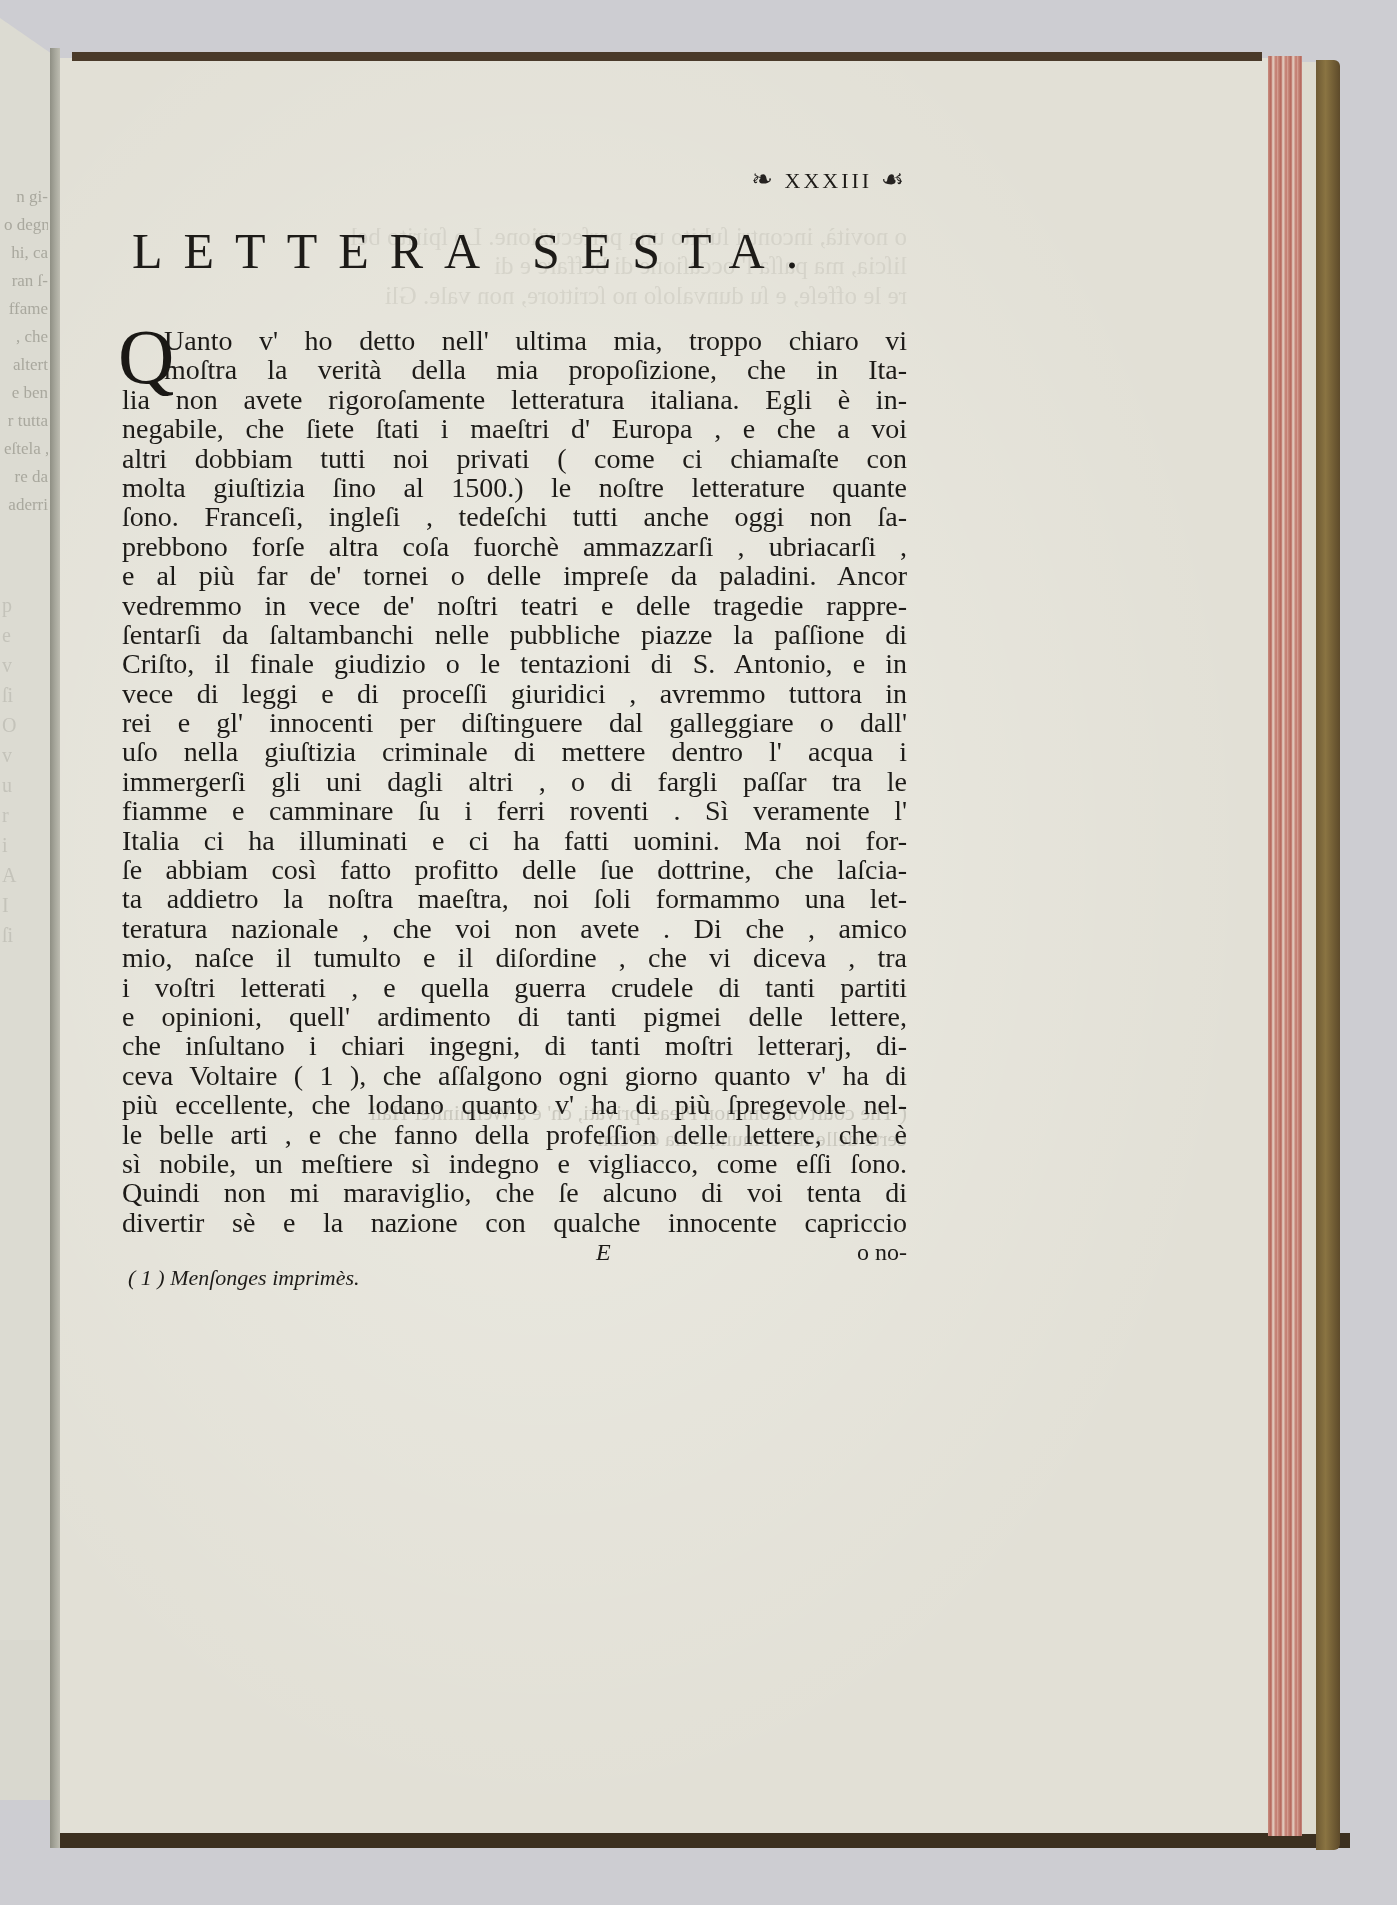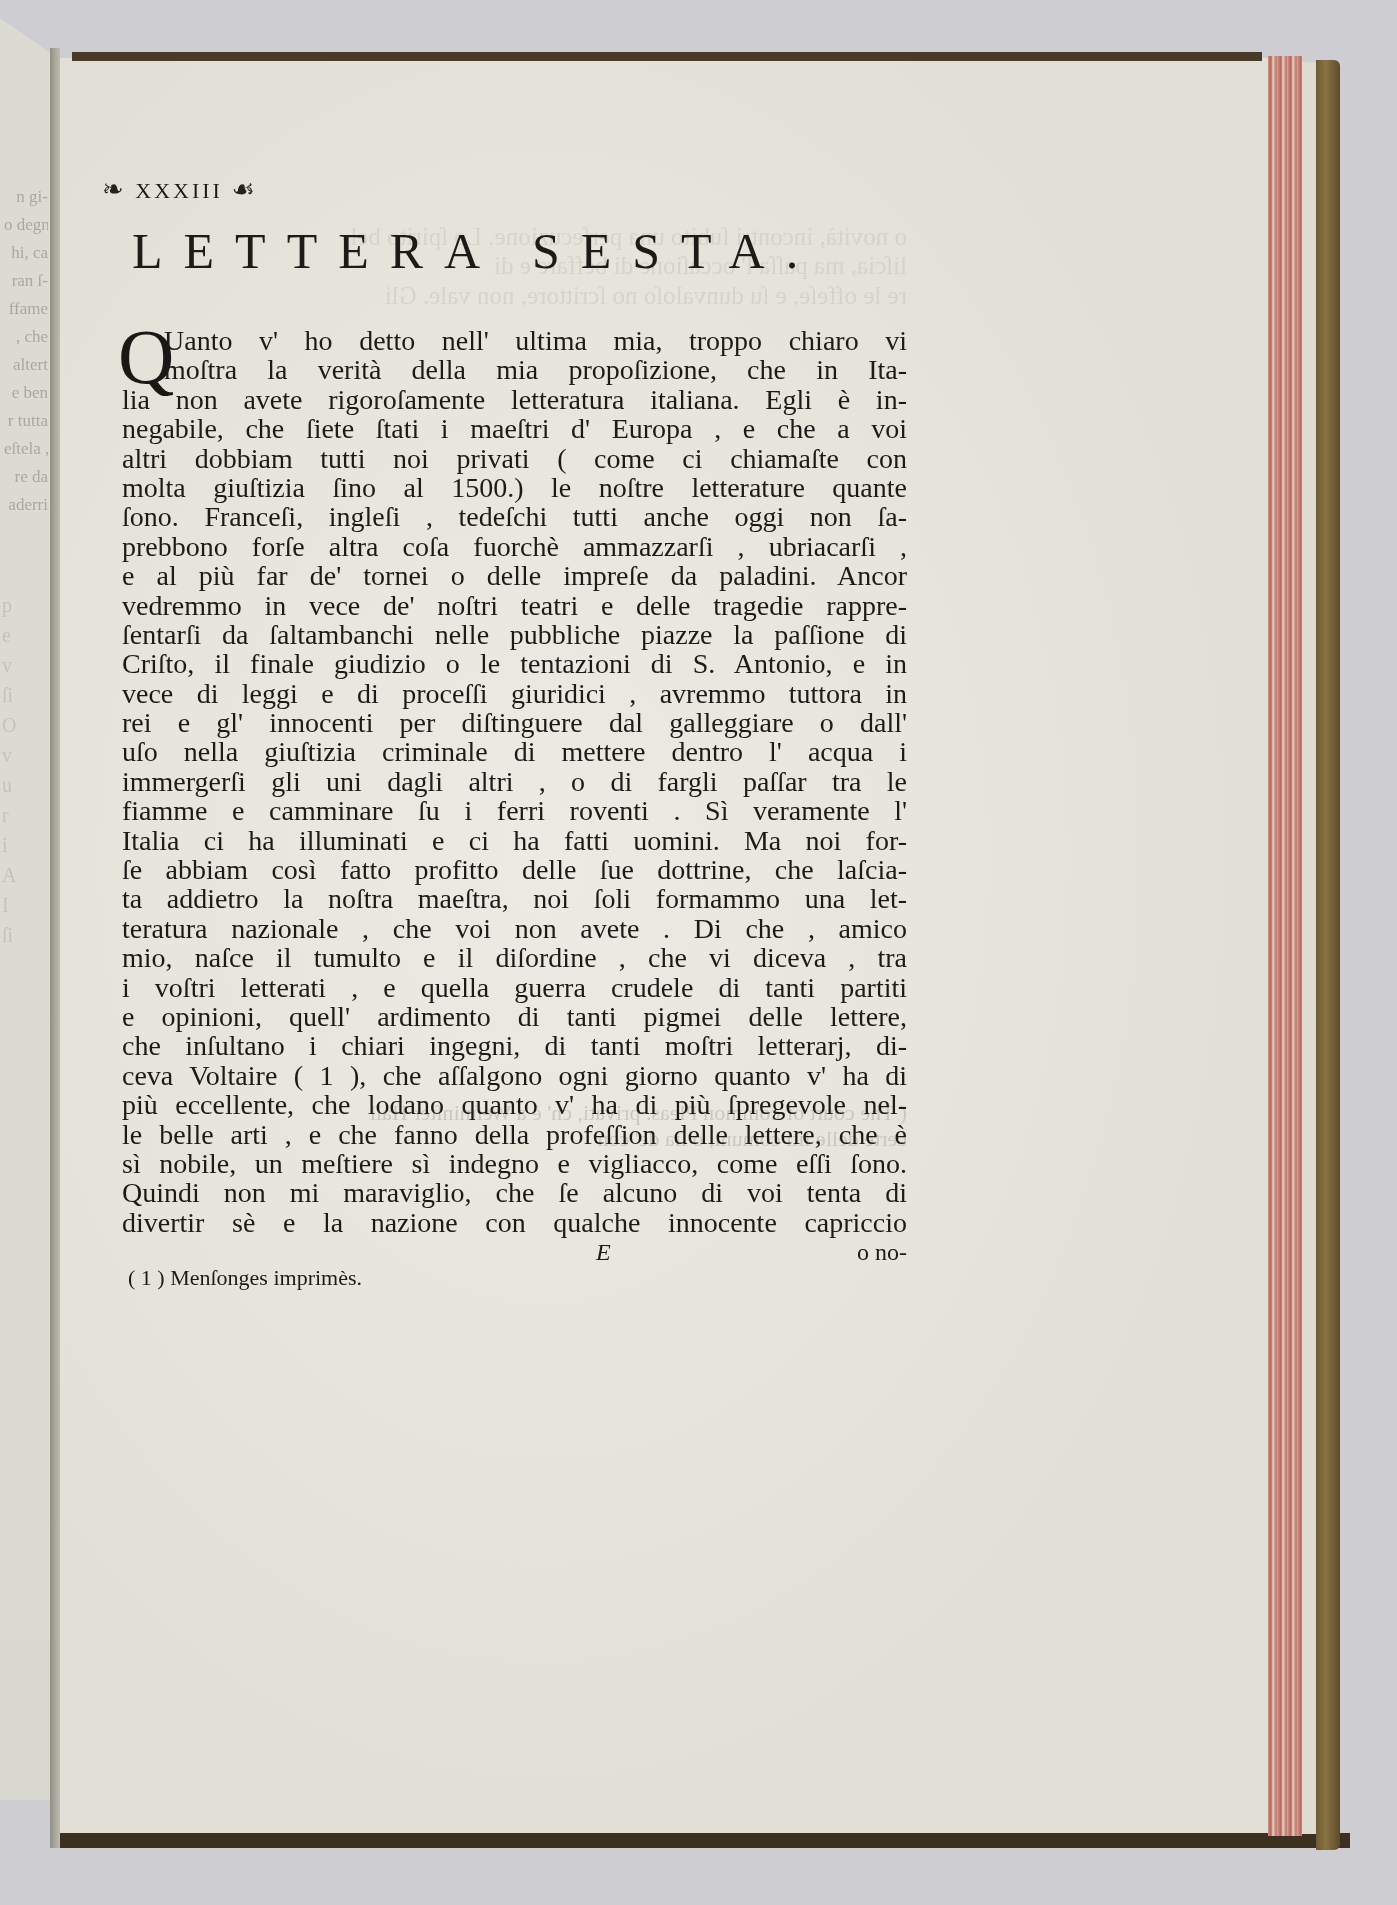--- a/index.html
+++ b/index.html
@@ -55,22 +55,22 @@
     }
     .leather {
       position:absolute; left:1316px; top:60px; width:24px; height:1790px;
       background:linear-gradient(to right,#6e5a33,#8a7442 40%,#5d4a2a);
       border-radius:0 6px 6px 0;
     }
     .text-block {
       position:absolute; left:122px; top:168px; width:785px; color:#1d1b18;
     }
     .running-head {
-      text-align:left; font-size:22px; letter-spacing:3px; height:34px;
-      line-height:44px; margin-left:-20px;
+      text-align:right; font-size:22px; letter-spacing:3px; height:34px;
+      line-height:24px; margin-left:-20px;
     }
     .running-head .orn { font-size:26px; color:#252220; }
     .title {
       font-size:50px; letter-spacing:21px; line-height:58px; margin-top:20px;
       margin-left:10px; white-space:nowrap;
     }
     .body-text { margin-top:46px; position:relative; }
     .line {
       font-size:28px; line-height:29.4px; height:29.4px; white-space:nowrap;
       text-align:justify; text-align-last:justify;
@@ -80,21 +80,21 @@
     .dropcap {
       position:absolute; left:-4px; top:-4px; font-size:78px; line-height:70px;
       font-weight:normal; color:#1a1815;
     }
     .catch-row {
       position:relative; height:26px; font-size:24px; line-height:26px; margin-top:2px;
     }
     .sig { position:absolute; left:474px; font-style:italic; }
     .catchword { position:absolute; right:0; }
     .footnote {
-      font-size:22px; line-height:26px; margin-top:0px; padding-left:6px;
+      font-size:22px; line-height:26px; margin-top:0px; padding-left:6px;font-style:italic;
     }
     .show-through {
       position:absolute; left:122px; top:222px; width:785px;
       font-size:25px; line-height:29.4px; color:#c9c7bd; transform:scaleX(-1);
       white-space:nowrap; overflow:hidden; opacity:0.55;
     }
     .show-through-foot {
       position:absolute; left:122px; top:1100px; width:785px;
       font-size:22px; line-height:26px; color:#c3c1b7; transform:scaleX(-1);
       white-space:nowrap; overflow:hidden; opacity:0.8;

